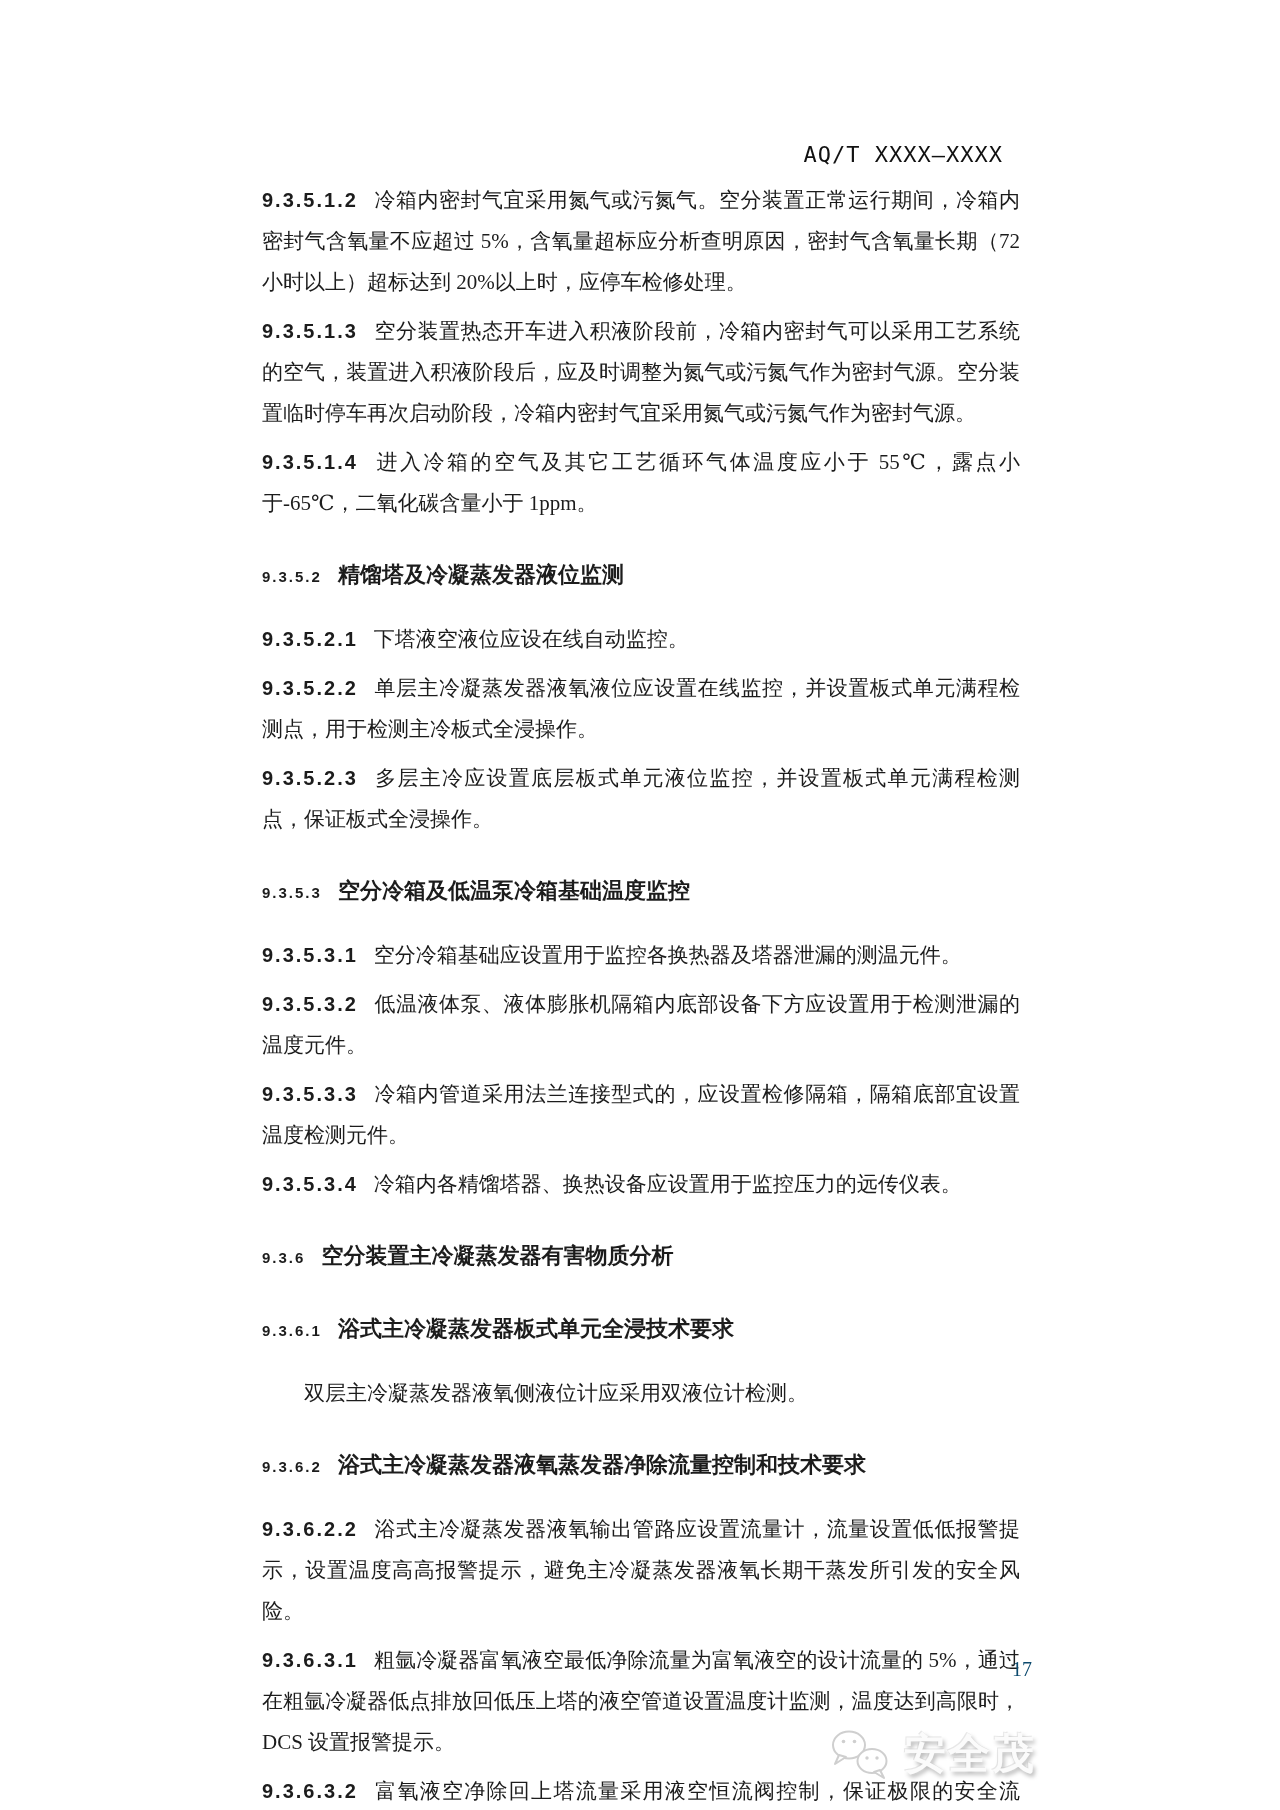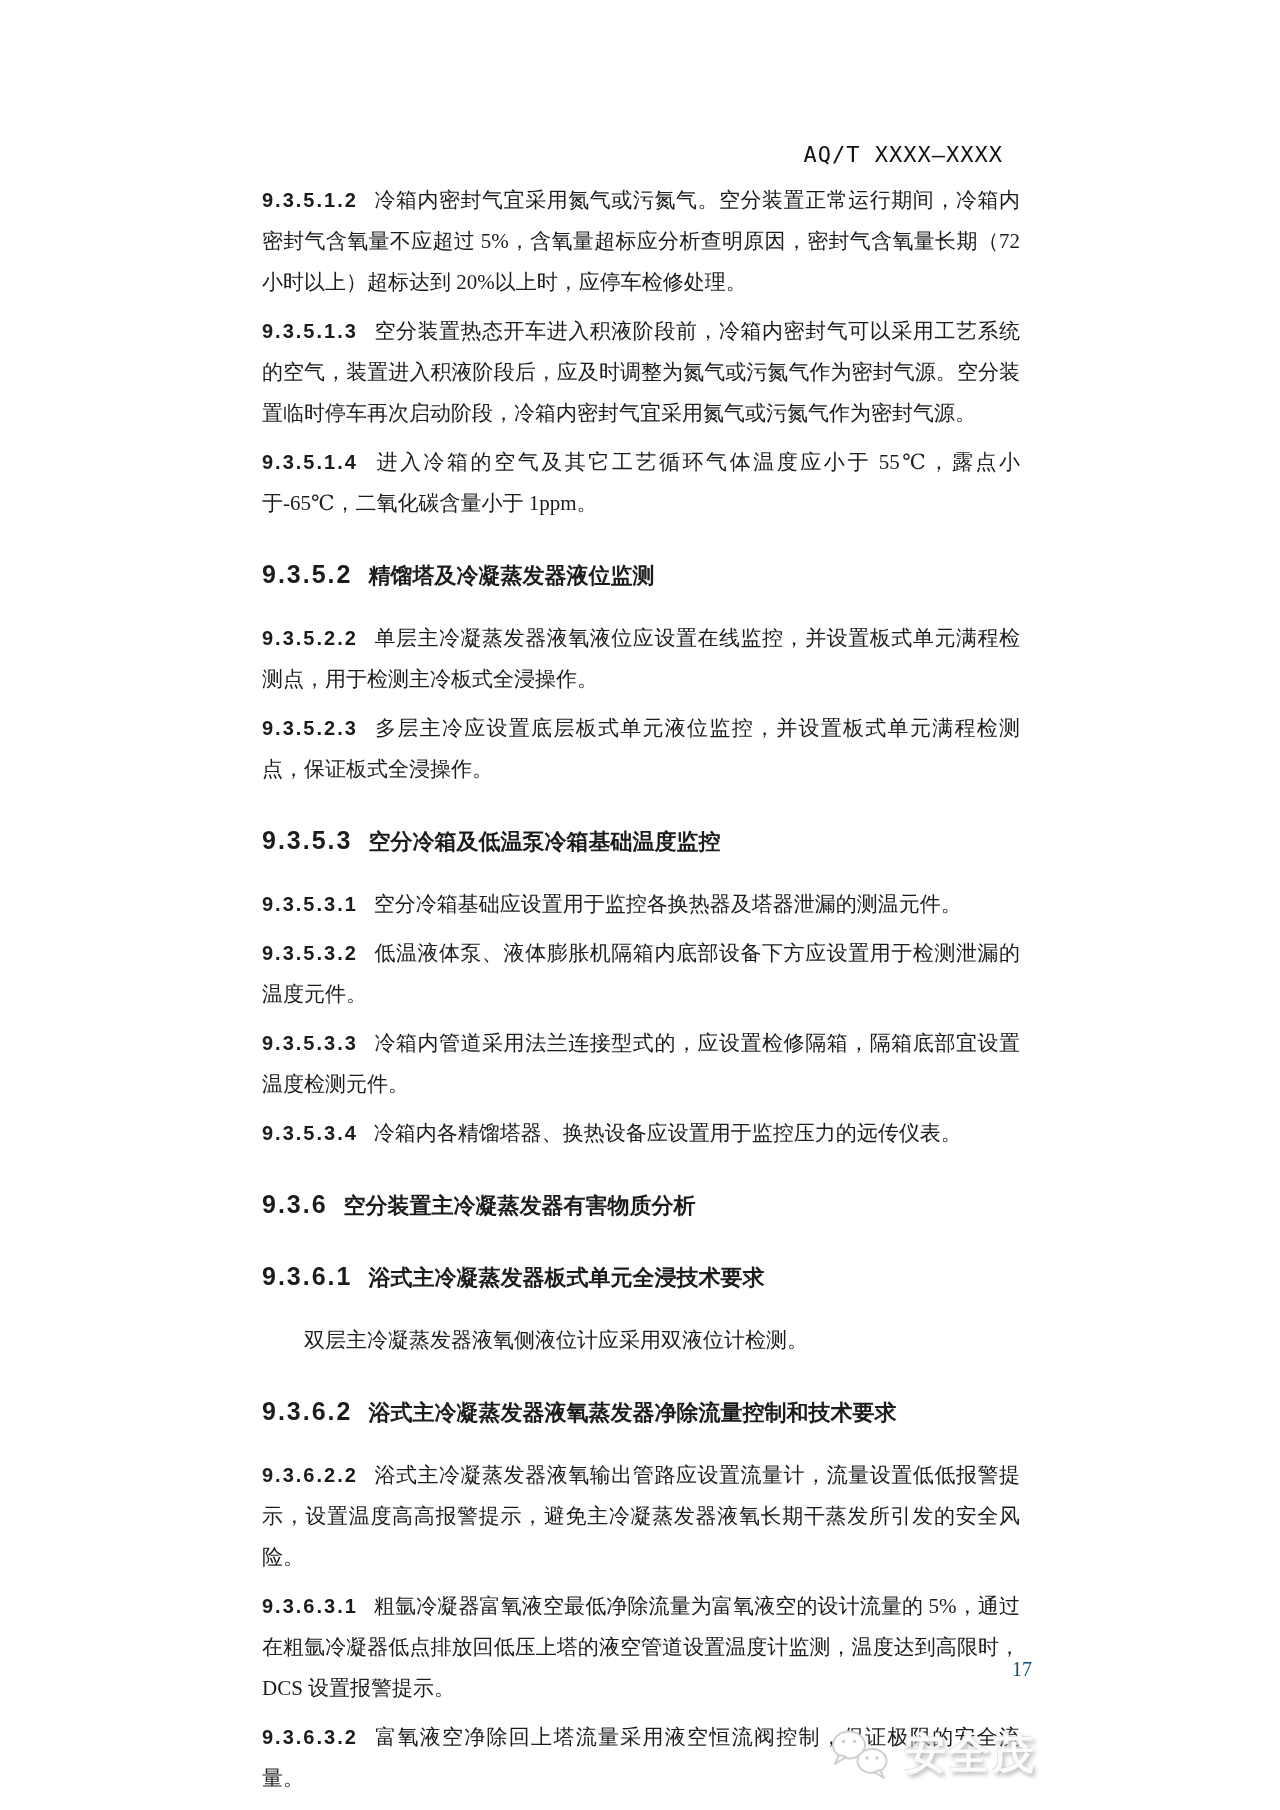--- a/index.html
+++ b/index.html
@@ -50,21 +50,21 @@
     letter-spacing: 2px;
     margin-right: 16px;
     white-space: nowrap;
   }
   .doc-body p.heading {
     margin: 30px 0 22px 0;
     font-family: "Liberation Sans", "DejaVu Sans", sans-serif;
     font-weight: bold;
     font-size: 22px;
   }
-  .doc-body p.heading .num { font-size: 25px; }
+  .doc-body p.heading .num { font-size: 15px; }
   .page-number {
     position: absolute;
     top: 1658px;
     right: 116px;
     font-size: 20px;
     font-family: Liberation Serif, serif;
     color: #0c4a6e;
   }
   .watermark {
     position: absolute;
@@ -88,20 +88,21 @@
 
 <div class="page">
 
   <div class="header-code">AQ/T XXXX—XXXX</div>
 
   <main class="doc-body">
       <p class="clause"><span class="num">9.3.5.1.2</span><span class="txt">冷箱内密封气宜采用氮气或污氮气。空分装置正常运行期间，冷箱内密封气含氧量不应超过 5%，含氧量超标应分析查明原因，密封气含氧量长期（72 小时以上）超标达到 20%以上时，应停车检修处理。</span></p>
       <p class="clause"><span class="num">9.3.5.1.3</span><span class="txt">空分装置热态开车进入积液阶段前，冷箱内密封气可以采用工艺系统的空气，装置进入积液阶段后，应及时调整为氮气或污氮气作为密封气源。空分装置临时停车再次启动阶段，冷箱内密封气宜采用氮气或污氮气作为密封气源。</span></p>
       <p class="clause"><span class="num">9.3.5.1.4</span><span class="txt">进入冷箱的空气及其它工艺循环气体温度应小于 55℃，露点小于-65℃，二氧化碳含量小于 1ppm。</span></p>
       <p class="heading"><span class="num">9.3.5.2</span><span class="txt">精馏塔及冷凝蒸发器液位监测</span></p>
+      <p class="clause"><span class="num">9.3.5.2.1</span><span class="txt">下塔液空液位应设在线自动监控。</span></p>
       <p class="clause"><span class="num">9.3.5.2.2</span><span class="txt">单层主冷凝蒸发器液氧液位应设置在线监控，并设置板式单元满程检测点，用于检测主冷板式全浸操作。</span></p>
       <p class="clause"><span class="num">9.3.5.2.3</span><span class="txt">多层主冷应设置底层板式单元液位监控，并设置板式单元满程检测点，保证板式全浸操作。</span></p>
       <p class="heading"><span class="num">9.3.5.3</span><span class="txt">空分冷箱及低温泵冷箱基础温度监控</span></p>
       <p class="clause"><span class="num">9.3.5.3.1</span><span class="txt">空分冷箱基础应设置用于监控各换热器及塔器泄漏的测温元件。</span></p>
       <p class="clause"><span class="num">9.3.5.3.2</span><span class="txt">低温液体泵、液体膨胀机隔箱内底部设备下方应设置用于检测泄漏的温度元件。</span></p>
       <p class="clause"><span class="num">9.3.5.3.3</span><span class="txt">冷箱内管道采用法兰连接型式的，应设置检修隔箱，隔箱底部宜设置温度检测元件。</span></p>
       <p class="clause"><span class="num">9.3.5.3.4</span><span class="txt">冷箱内各精馏塔器、换热设备应设置用于监控压力的远传仪表。</span></p>
       <p class="heading"><span class="num">9.3.6</span><span class="txt">空分装置主冷凝蒸发器有害物质分析</span></p>
       <p class="heading"><span class="num">9.3.6.1</span><span class="txt">浴式主冷凝蒸发器板式单元全浸技术要求</span></p>
       <p class="plain">

